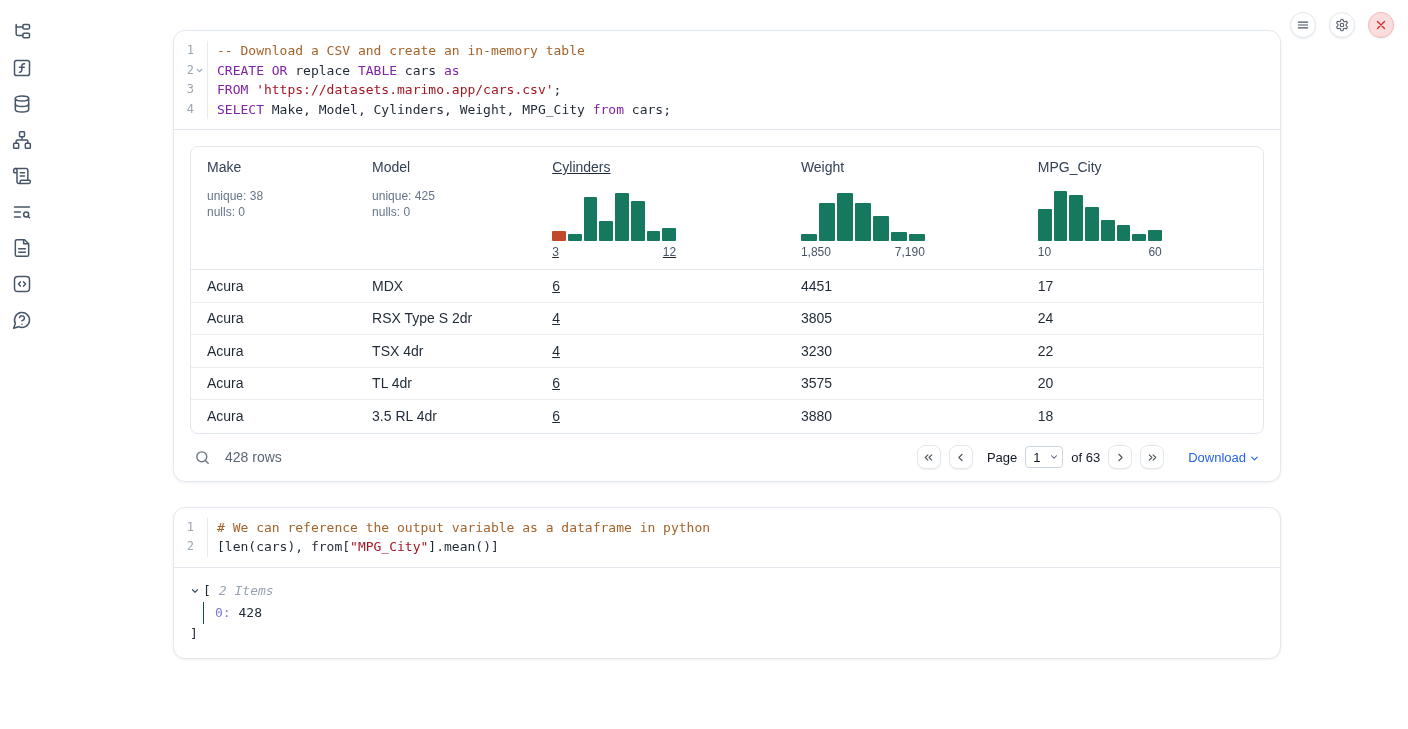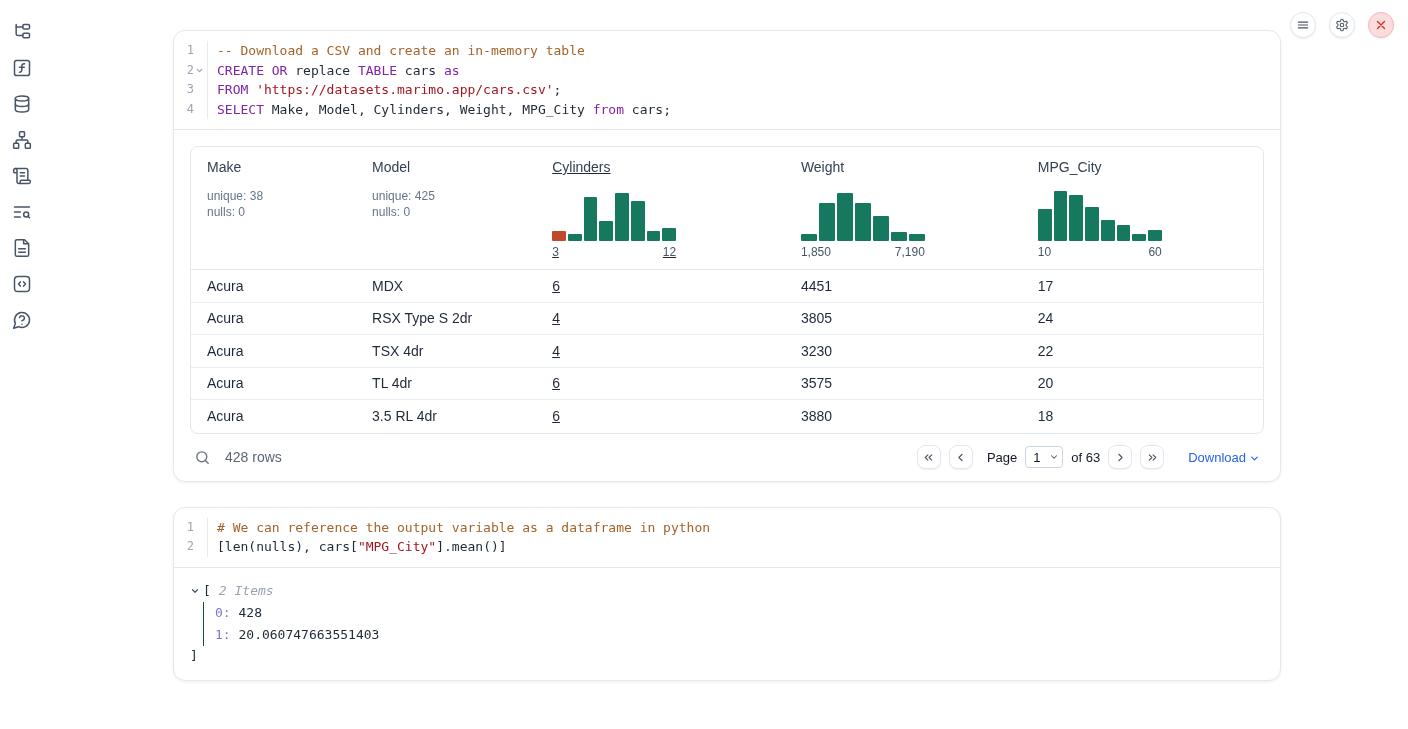--- a/index.html
+++ b/index.html
@@ -403,34 +403,33 @@
             <span class="num">1</span>
             <span class="fold"></span>
           </span>
           <span class="code-text"><span class="tok-comment"># We can reference the output variable as a dataframe in python</span></span>
         </div>
         <div class="code-line">
           <span class="gutter">
             <span class="num">2</span>
             <span class="fold"></span>
           </span>
-          <span class="code-text"><span class="tok-plain">[len(nulls), cars[</span><span class="tok-string">"MPG_City"</span><span class="tok-plain">].mean()]</span></span>
+          <span class="code-text"><span class="tok-plain">[len(cars), from[</span><span class="tok-string">"MPG_City"</span><span class="tok-plain">].mean()]</span></span>
         </div>
       </div>
     <div class="tree-output">
       <div class="tree-head">
         <span class="tree-toggle">
           <svg viewBox="0 0 24 24" fill="none" stroke="currentColor" stroke-width="3" stroke-linecap="round" stroke-linejoin="round">
               <path d="m6 9 6 6 6-6"></path>
             </svg>
         </span>
         <span class="tree-bracket">[</span>
         <span class="tree-items-label">2 Items</span>
       </div>
       <div class="tree-body" id="tree-entries">
           <div class="tree-entry"><span class="tree-key">0:</span><span class="tree-value"> 428</span></div>
-          <div class="tree-entry"><span class="tree-key">1:</span><span class="tree-value"> 20.060747663551403</span></div>
         </div>
       <div class="tree-close">]</div>
     </div>
   </article>
 
 </main>
 
 </body></html>

